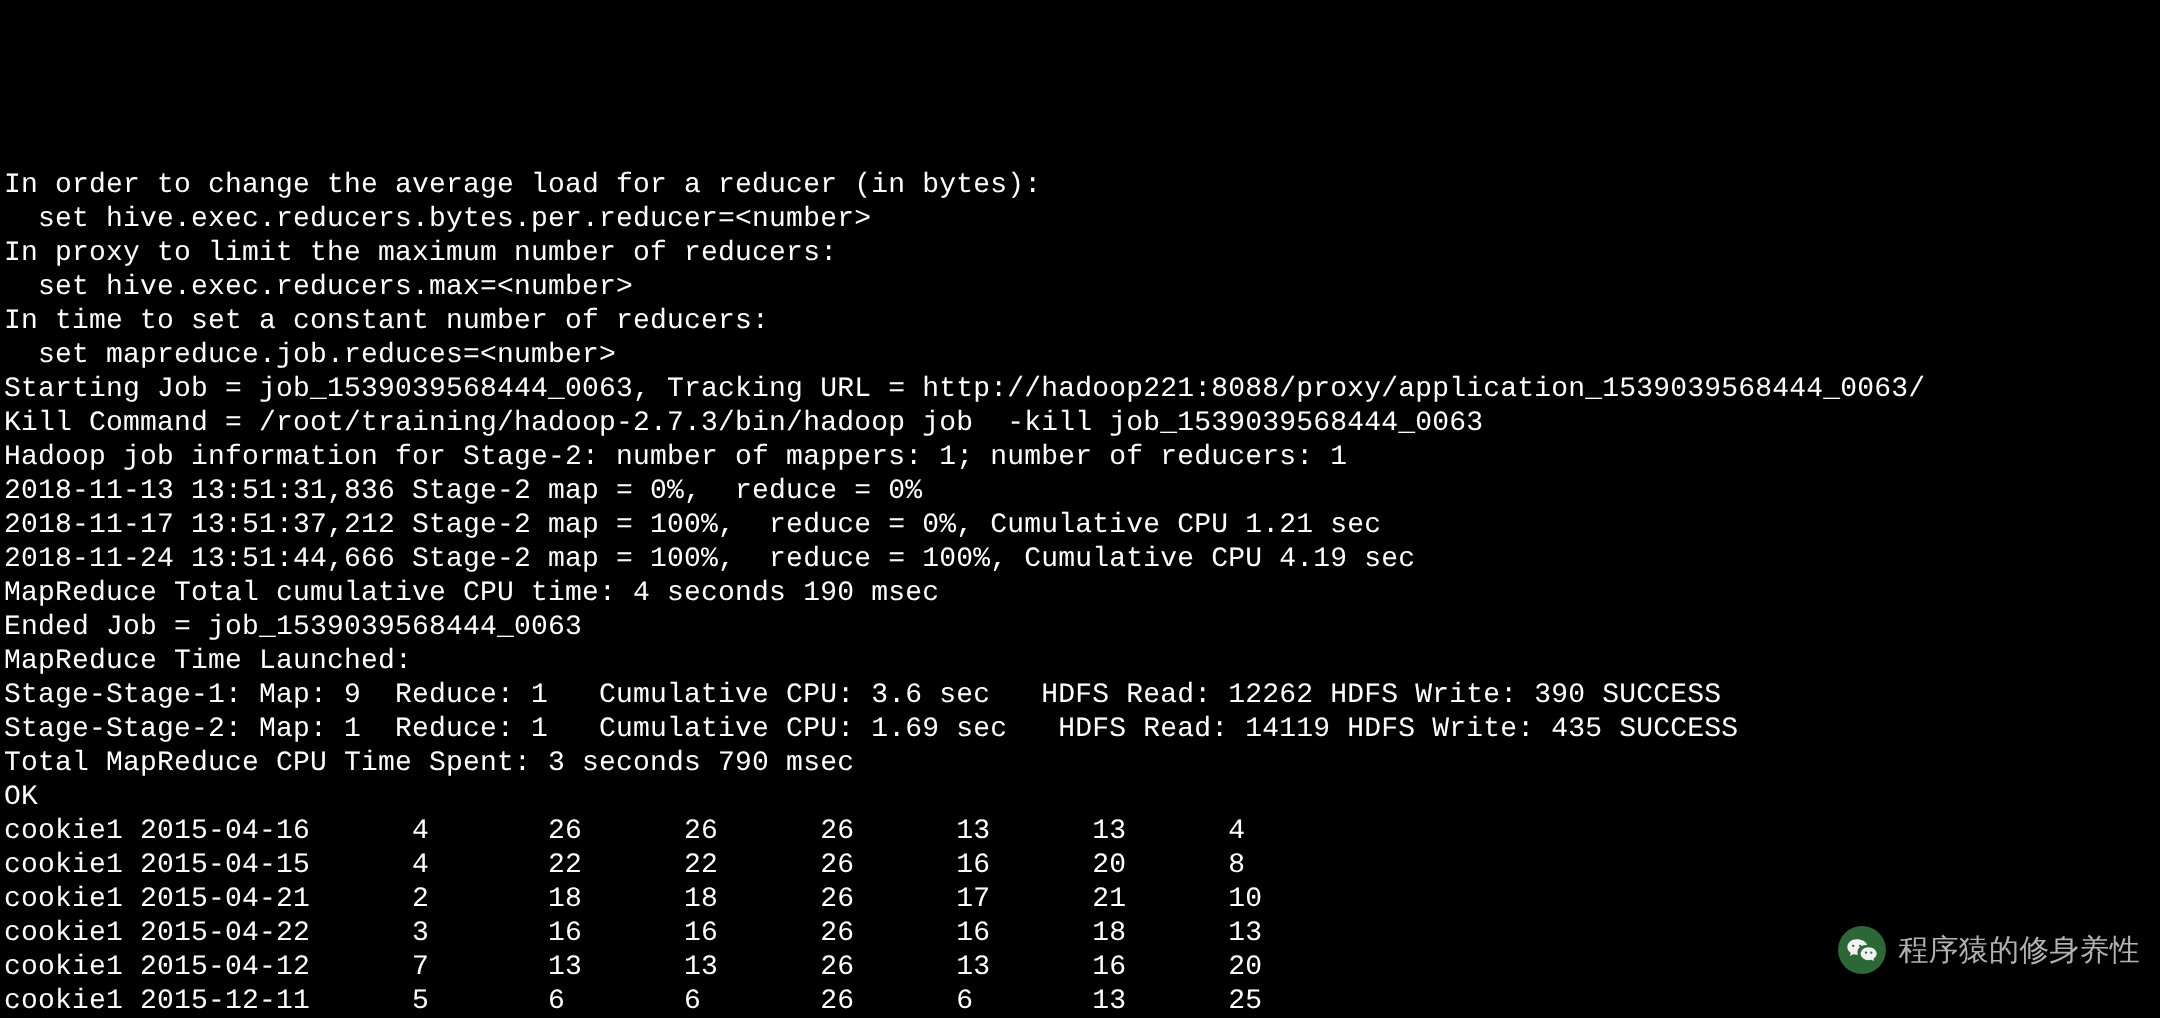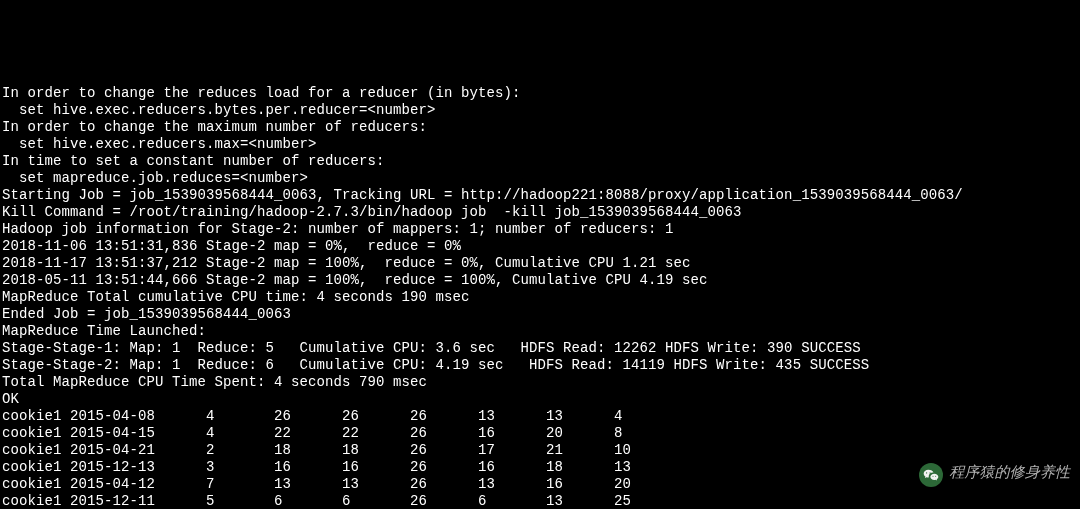--- a/index.html
+++ b/index.html
@@ -14,68 +14,67 @@
       letter-spacing: 0.1px;
     }
     .terminal {
       padding: 0 2px;
     }
     .watermark {
       position: absolute;
       right: 10px;
       bottom: 22px;
       display: flex;
-      align-items: flex-start;
+      align-items: center;
       gap: 6px;
       color: #bbb;
       font-family: "Microsoft YaHei", sans-serif;
       font-size: 15px;
       opacity: 0.95;
-      font-style: italic;
     }
     .wm-icon {
       width: 24px;
       height: 24px;
       border-radius: 12px;
       background: #2f6e3a;
       display: flex;
       align-items: center;
       justify-content: center;
     }
     .wm-icon svg { width: 16px; height: 14px; }
   </style>
 </head>
 <body>
 
 
 
 <div class="terminal">
-<span>In order to change the reduces load for a reducer (in bytes):</span>
+<span>In order to change the average load for a reducer (in bytes):</span>
 <span>  set hive.exec.reducers.bytes.per.reducer=&lt;number&gt;</span>
-<span>In order to change the maximum number of reducers:</span>
+<span>In proxy to limit the maximum number of reducers:</span>
 <span>  set hive.exec.reducers.max=&lt;number&gt;</span>
 <span>In time to set a constant number of reducers:</span>
 <span>  set mapreduce.job.reduces=&lt;number&gt;</span>
 <span>Starting Job = job_1539039568444_0063, Tracking URL = http://hadoop221:8088/proxy/application_1539039568444_0063/</span>
 <span>Kill Command = /root/training/hadoop-2.7.3/bin/hadoop job  -kill job_1539039568444_0063</span>
 <span>Hadoop job information for Stage-2: number of mappers: 1; number of reducers: 1</span>
-<span>2018-11-06 13:51:31,836 Stage-2 map = 0%,  reduce = 0%</span>
+<span>2018-11-13 13:51:31,836 Stage-2 map = 0%,  reduce = 0%</span>
 <span>2018-11-17 13:51:37,212 Stage-2 map = 100%,  reduce = 0%, Cumulative CPU 1.21 sec</span>
-<span>2018-05-11 13:51:44,666 Stage-2 map = 100%,  reduce = 100%, Cumulative CPU 4.19 sec</span>
+<span>2018-11-24 13:51:44,666 Stage-2 map = 100%,  reduce = 100%, Cumulative CPU 4.19 sec</span>
 <span>MapReduce Total cumulative CPU time: 4 seconds 190 msec</span>
 <span>Ended Job = job_1539039568444_0063</span>
 <span>MapReduce Time Launched:</span>
-<span>Stage-Stage-1: Map: 1  Reduce: 5   Cumulative CPU: 3.6 sec   HDFS Read: 12262 HDFS Write: 390 SUCCESS</span>
-<span>Stage-Stage-2: Map: 1  Reduce: 6   Cumulative CPU: 4.19 sec   HDFS Read: 14119 HDFS Write: 435 SUCCESS</span>
-<span>Total MapReduce CPU Time Spent: 4 seconds 790 msec</span>
+<span>Stage-Stage-1: Map: 9  Reduce: 1   Cumulative CPU: 3.6 sec   HDFS Read: 12262 HDFS Write: 390 SUCCESS</span>
+<span>Stage-Stage-2: Map: 1  Reduce: 1   Cumulative CPU: 1.69 sec   HDFS Read: 14119 HDFS Write: 435 SUCCESS</span>
+<span>Total MapReduce CPU Time Spent: 3 seconds 790 msec</span>
 <span>OK</span>
-<span>cookie1 2015-04-08      4       26      26      26      13      13      4</span>
+<span>cookie1 2015-04-16      4       26      26      26      13      13      4</span>
 <span>cookie1 2015-04-15      4       22      22      26      16      20      8</span>
 <span>cookie1 2015-04-21      2       18      18      26      17      21      10</span>
-<span>cookie1 2015-12-13      3       16      16      26      16      18      13</span>
+<span>cookie1 2015-04-22      3       16      16      26      16      18      13</span>
 <span>cookie1 2015-04-12      7       13      13      26      13      16      20</span>
 <span>cookie1 2015-12-11      5       6       6       26      6       13      25</span>
 
 
 
 </div>
 
 <div class="watermark">
   <span class="wm-icon">
     <svg viewBox="0 0 24 20">

